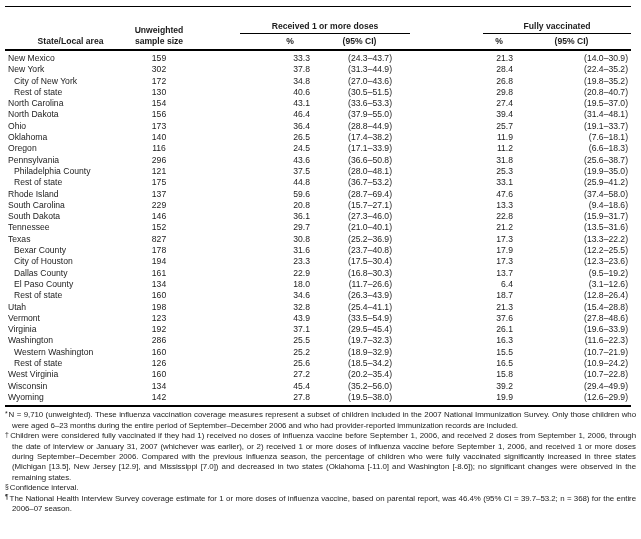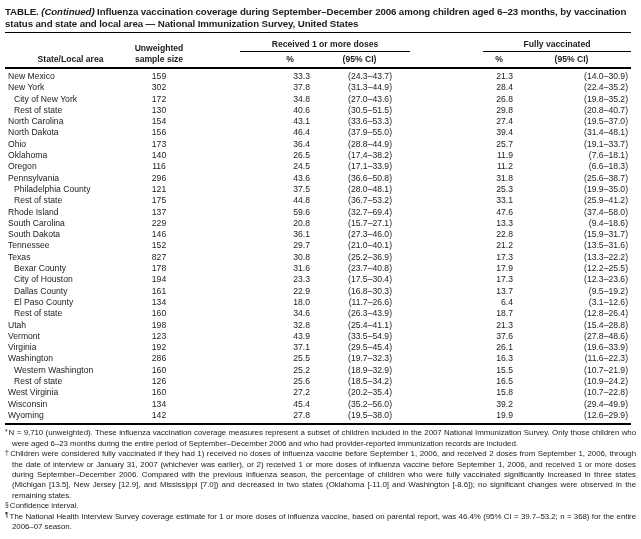--- a/index.html
+++ b/index.html
@@ -39,21 +39,21 @@
   col.c-pct2  { width: 103px; }
   col.c-ci2   { width: 118px; }
 
   thead th {
     font-weight: bold;
     padding: 0;
     vertical-align: bottom;
     line-height: 11px;
   }
   thead { border-bottom: 2px solid #000; }
-  tr.group-row th { padding-top: 6px; }
+  tr.group-row th { padding-top: 14px; }
   .state-h { text-align: center; padding-left: 3px; padding-bottom: 2px; }
   .n-h { text-align: center; padding-bottom: 2px; }
   .grpline {
     border-bottom: 1.2px solid #000;
     padding-bottom: 1px;
     text-align: center;
     white-space: nowrap;
   }
   .gl1 { margin-left: 55px; }
   .gl2 { margin-left: 73px; }
@@ -93,25 +93,20 @@
     position: relative;
     top: -1.5px;
     padding-right: 1px;
   }
 </style>
 </head>
 <body>
 
 <div class="page">
 
-  <div class="title">
-    <span>TABLE.</span>
-    <span class="continued">(Continued)</span>
-    <span>Influenza vaccination coverage during September–December 2006 among children aged 6–23 months, by vaccination status and state and local area — National Immunization Survey, United States</span>
-  </div>
 
   <table>
     <colgroup>
       <col class="c-state">
         <col class="c-n">
         <col class="c-pct1">
         <col class="c-ci1">
         <col class="c-pct2">
         <col class="c-ci2">
     </colgroup>
@@ -242,21 +237,21 @@
       <td class="pct1">44.8</td>
       <td class="ci1">(36.7–53.2)</td>
       <td class="pct2">33.1</td>
       <td class="ci2">(25.9–41.2)</td>
     </tr>
 
     <tr>
       <td class="area">Rhode Island</td>
       <td class="n">137</td>
       <td class="pct1">59.6</td>
-      <td class="ci1">(32.7–69.4)</td>
+      <td class="ci1">(28.7–69.4)</td>
       <td class="pct2">47.6</td>
       <td class="ci2">(37.4–58.0)</td>
     </tr>
 
     <tr>
       <td class="area">South Carolina</td>
       <td class="n">229</td>
       <td class="pct1">20.8</td>
       <td class="ci1">(15.7–27.1)</td>
       <td class="pct2">13.3</td>

